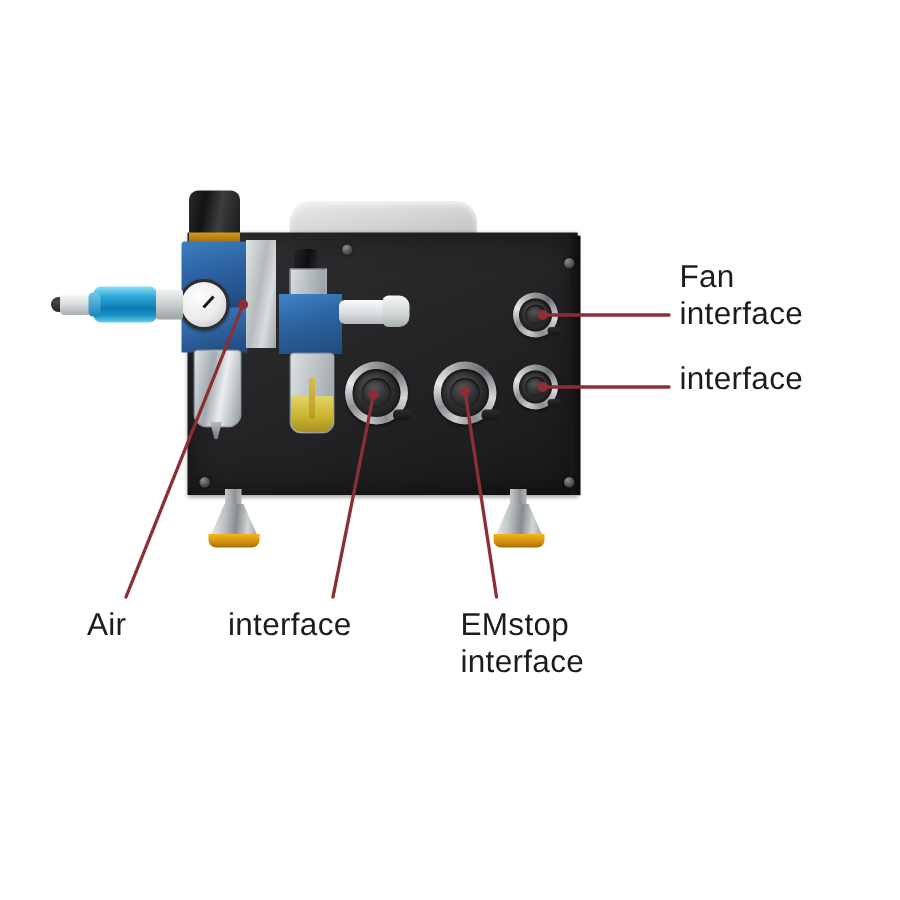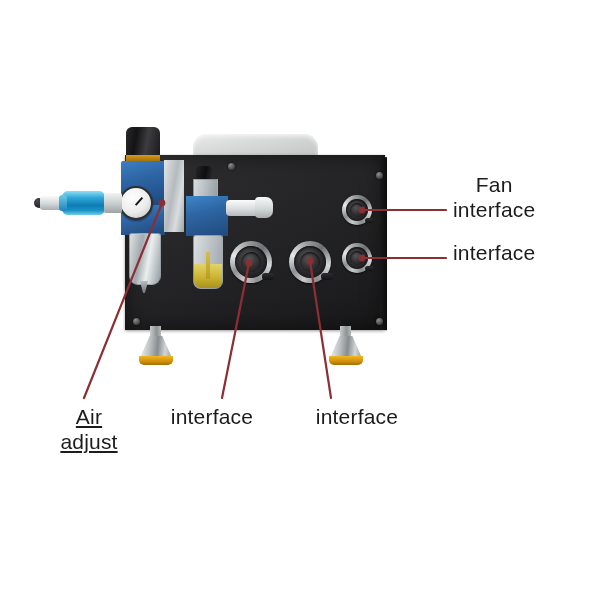--- a/index.html
+++ b/index.html
@@ -196,21 +196,21 @@
   svg.annot{position:absolute;left:0;top:0;width:600px;height:600px;pointer-events:none;}
 
   .label{
     position:absolute;
     color:#1c1c1c;
     font-size:21px;
     line-height:25px;
     white-space:nowrap;
     letter-spacing:.2px;
   }
-  .label.center{text-align:center;}
+  .label.center{}
 </style>
 </head>
 <body>
 
 <div id="stage">
 
   <div>
 
     <div class="photo shroud"></div>
     <div class="photo panel"></div>
@@ -298,26 +298,26 @@
 
   <div class="label center" style="left:453px;top:172px;">
     <div>Fan</div>
     <div>interface</div>
   </div>
 
   <div class="label center" style="left:453px;top:240px;">
     <div>interface</div>
   </div>
 
-  <div class="label center" style="left:58px;top:404px;width:62px;text-decoration:underline;">
+  <div class="label center" style="left:58px;top:404px;width:62px;">
     <div>Air</div>
-    <div>adjust</div>
   </div>
 
   <div class="label center" style="left:152px;top:404px;width:120px;">
     <div>interface</div>
   </div>
 
   <div class="label center" style="left:307px;top:404px;width:100px;">
+    <div>EMstop</div>
     <div>interface</div>
   </div>
 
 </div>
 
 </body></html>

